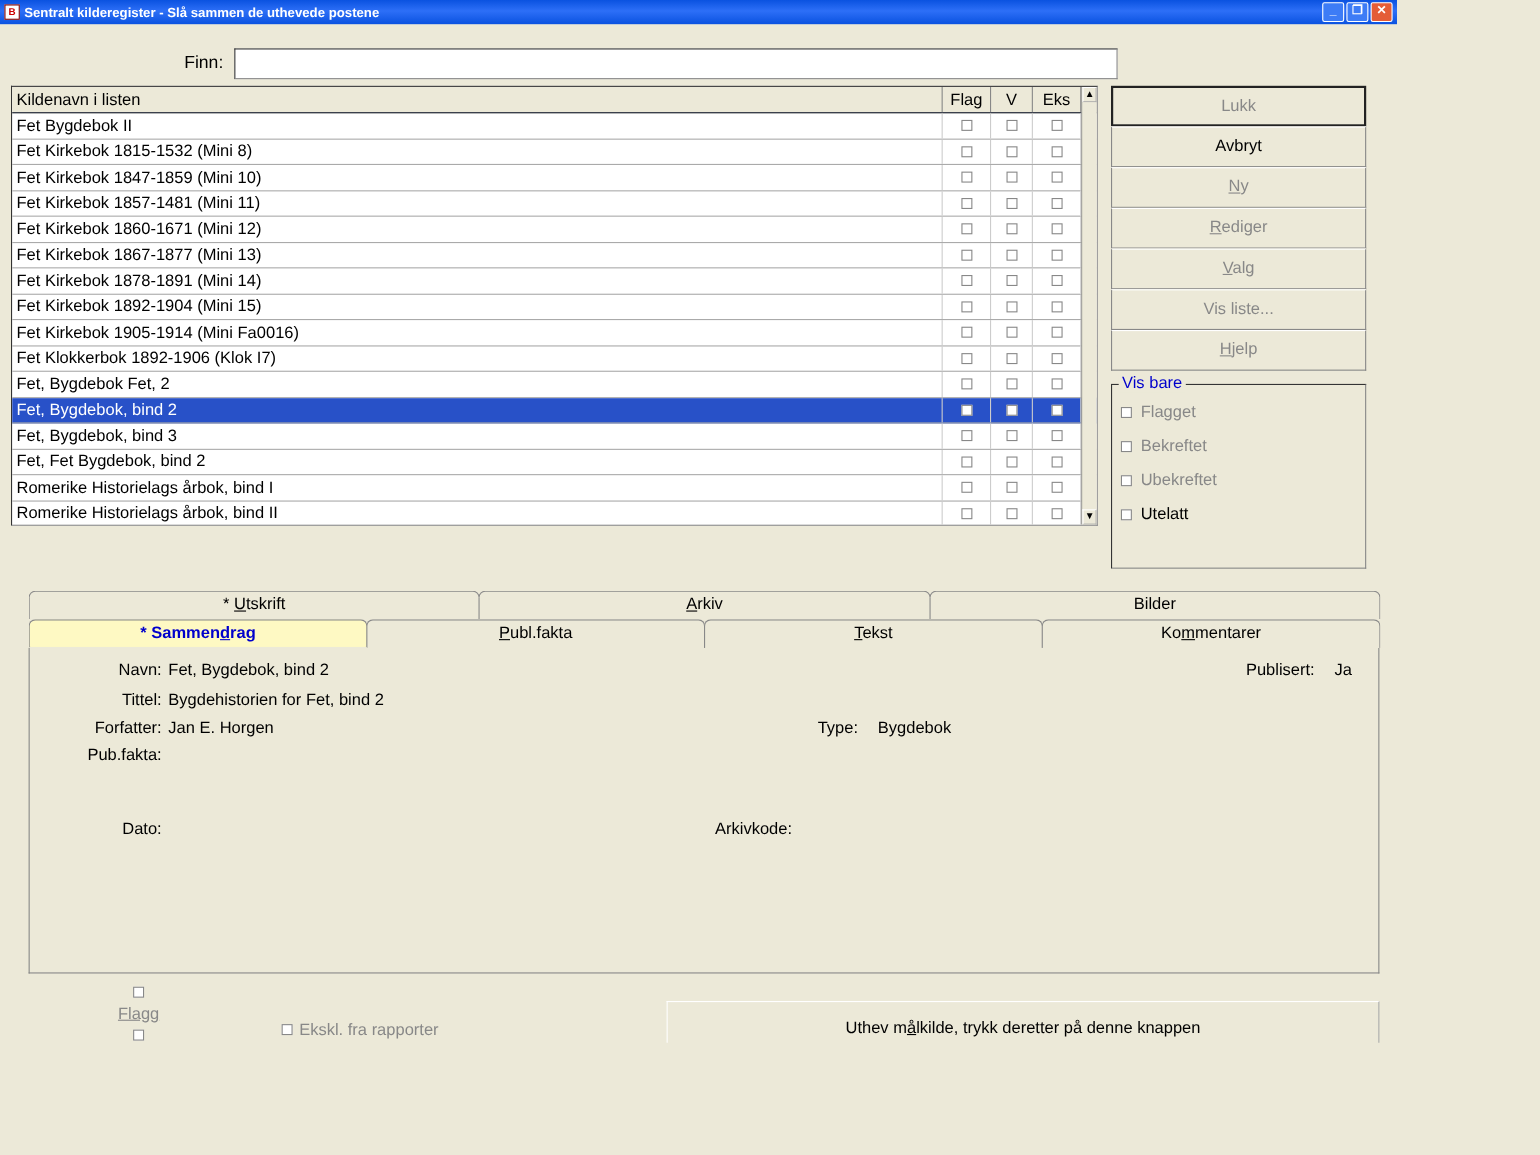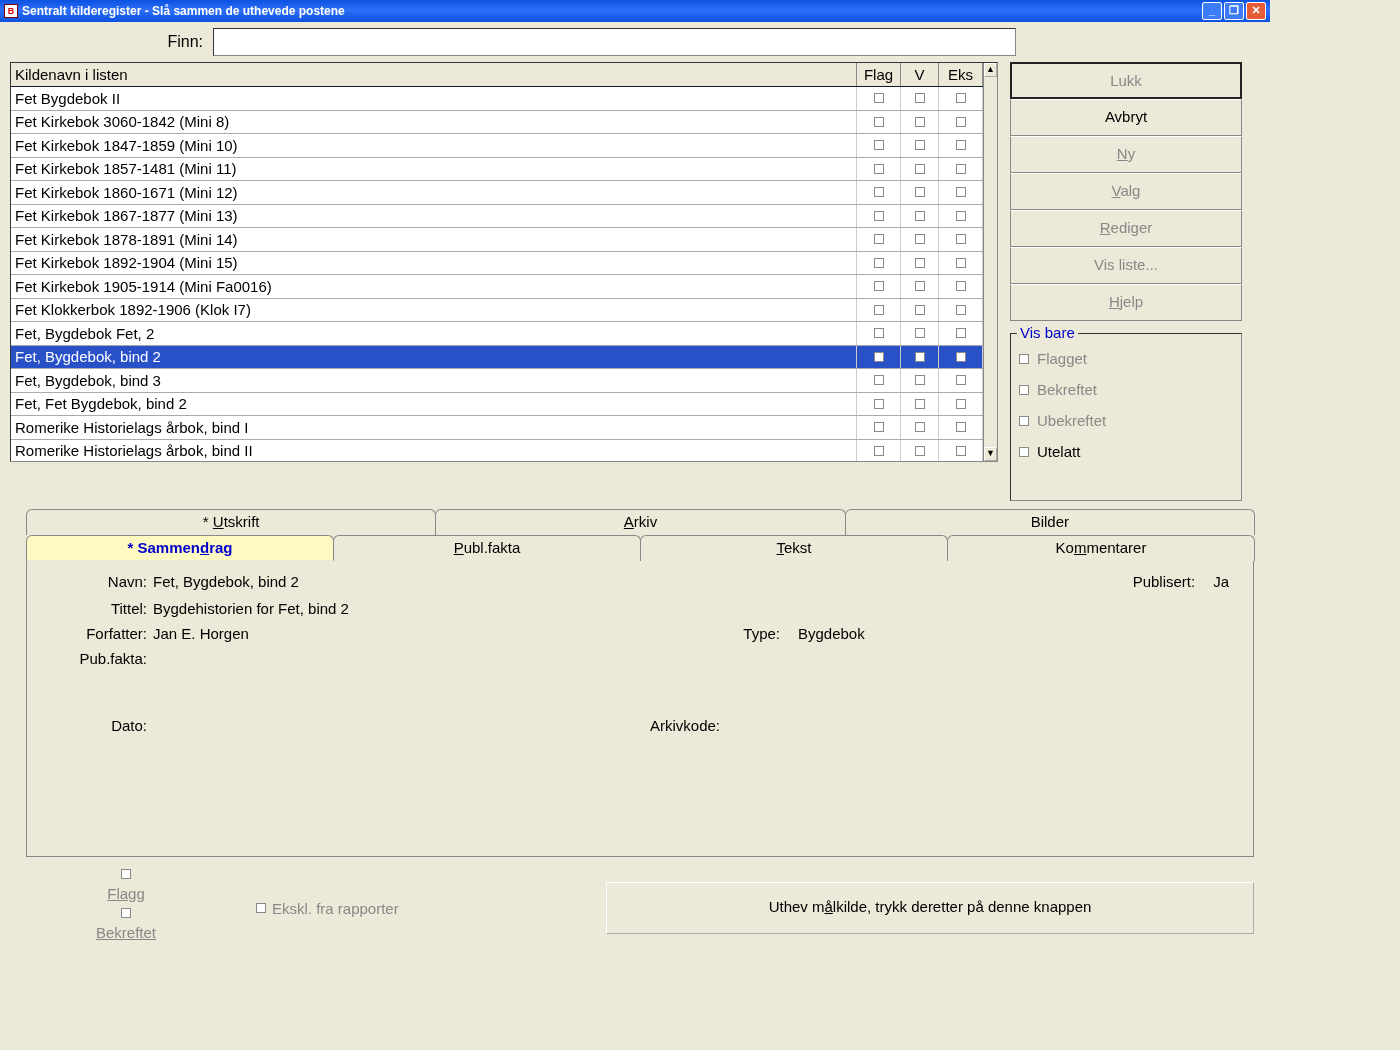--- a/index.html
+++ b/index.html
@@ -51,20 +51,21 @@
   .top-row {
     display: flex;
     gap: 12px;
     margin-bottom: 6px;
   }
   .finn-wrap {
     display: flex;
     align-items: center;
     gap: 8px;
     flex: 1;
+    margin-top: 16px;
   }
   .finn-label {
     width: 195px;
     text-align: right;
     font-size: 16px;
     padding-right: 2px;
   }
   .finn-input {
     flex: 1;
     height: 28px;
@@ -201,21 +202,21 @@
   }
   .vis-opt.enabled { color: #000; }
   .vis-cb {
     width: 10px; height: 10px;
     border: 1px solid #888;
     background: #fff;
     display: inline-block;
   }
   
   .tabs-area {
-    margin-top: 8px;
+    margin-top: 20px;
     margin-left: 16px;
     width: 1228px;
   }
   .tab-row {
     display: flex;
     height: 26px;
   }
   .tab {
     flex: 1;
     border: 1px solid #888;
@@ -339,21 +340,21 @@
             </div>
             <div class="col-v">
               <span class="cb"></span>
             </div>
             <div class="col-eks">
               <span class="cb"></span>
             </div>
             <div style="width:14px;border:none;"></div>
           </div>
           <div class="grid-row">
-            <div class="col-name">Fet Kirkebok 3060-1842 (Mini 8)</div>
+            <div class="col-name">Fet Kirkebok 1815-1532 (Mini 8)</div>
             <div class="col-flag">
               <span class="cb"></span>
             </div>
             <div class="col-v">
               <span class="cb"></span>
             </div>
             <div class="col-eks">
               <span class="cb"></span>
             </div>
             <div style="width:14px;border:none;"></div>
@@ -545,22 +546,22 @@
         <div class="scroll-btn">▲</div>
         <div class="scroll-track"></div>
         <div class="scroll-btn">▼</div>
       </div>
     </div>
 
     <div class="side-col">
       <div class="side-btn first disabled"><span>Lukk</span></div>
       <div class="side-btn"><span>Avbryt</span></div>
       <div class="side-btn disabled"><u>N</u>y</div>
+      <div class="side-btn disabled"><u>R</u>ediger</div>
       <div class="side-btn disabled"><u>V</u>alg</div>
-      <div class="side-btn disabled"><u>R</u>ediger</div>
       <div class="side-btn disabled"><span>Vis liste...</span></div>
       <div class="side-btn disabled"><u>H</u>jelp</div>
 
       <div class="vis-bare">
         <span class="vis-title">Vis bare</span>
         <div class="vis-opt">
             <span class="vis-cb"></span>
             <span>Flagget</span>
           </div>
         <div class="vis-opt">

